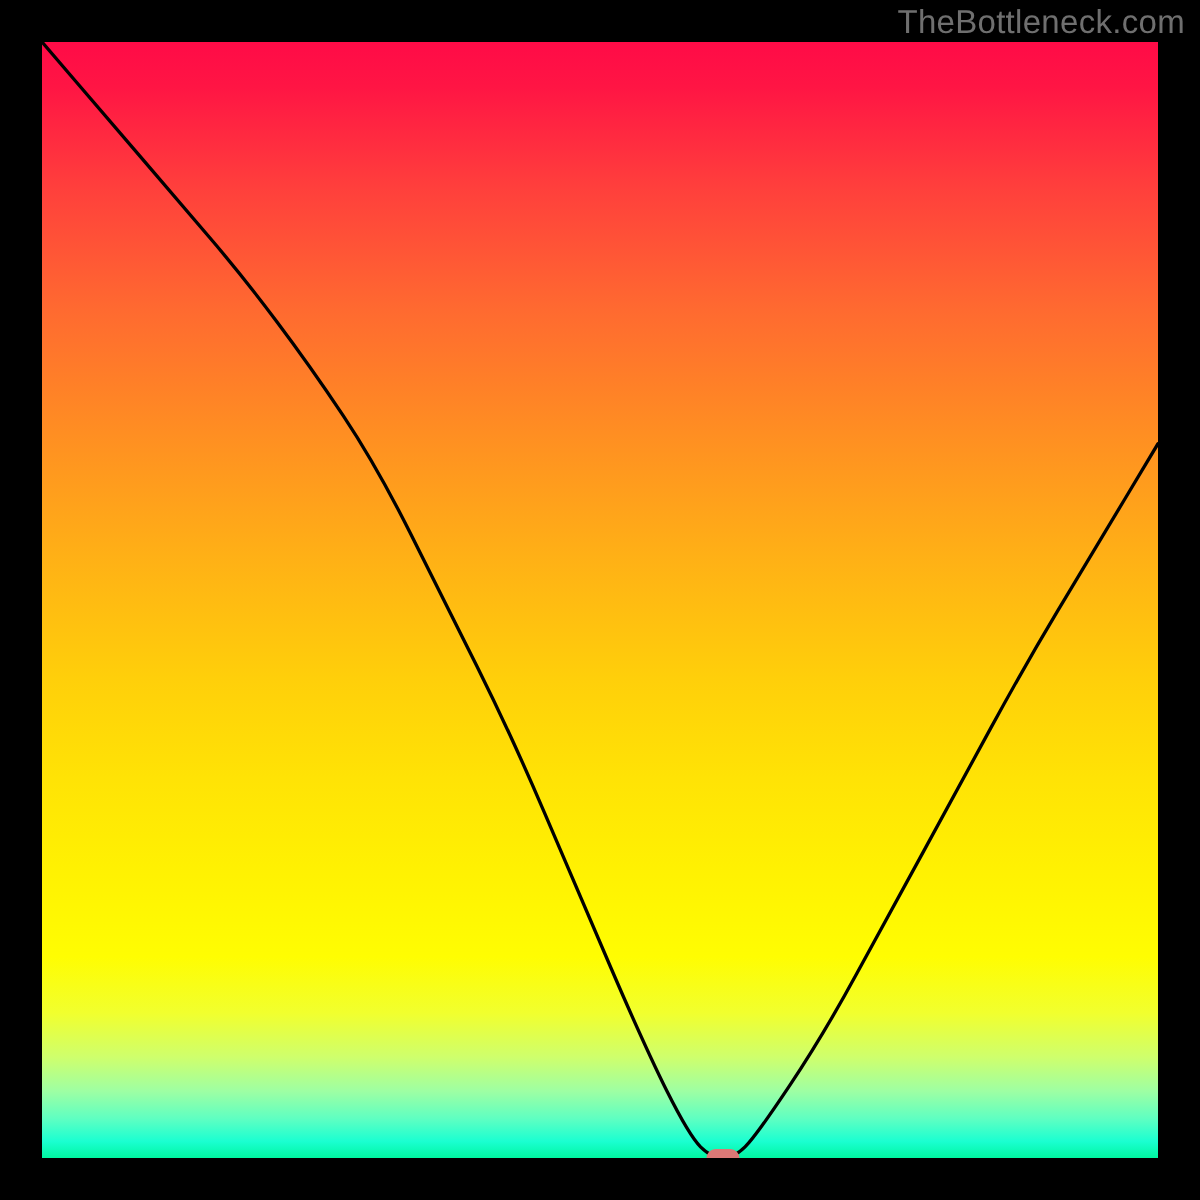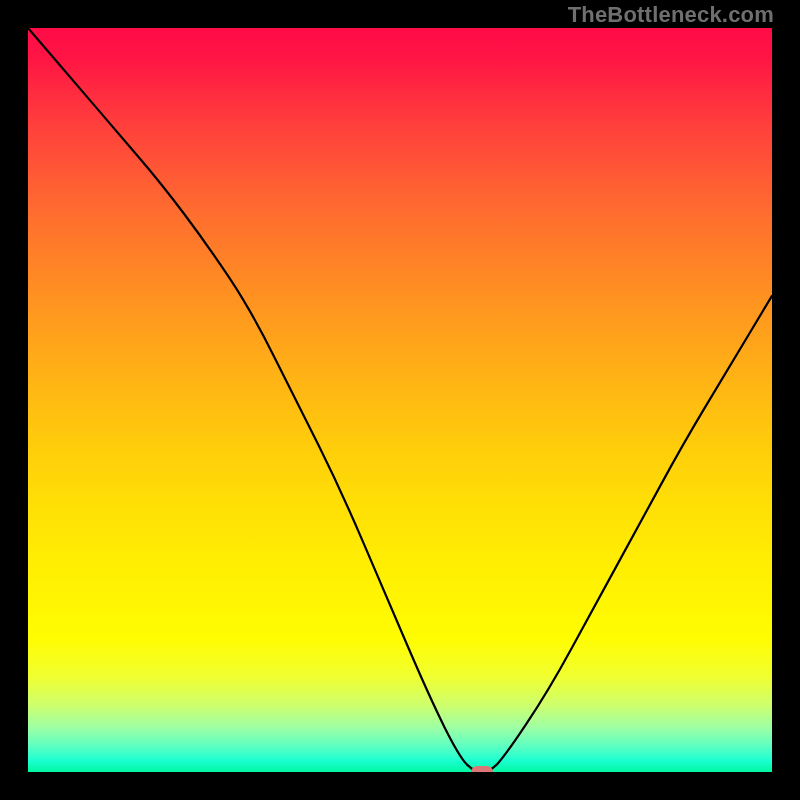--- a/index.html
+++ b/index.html
@@ -13,24 +13,24 @@
   }
   .frame {
     position: relative;
     width: 800px;
     height: 800px;
     background: #000;
   }
   .watermark {
     position: absolute;
     top: 2px;
-    right: 26px;
+    right: 10px;
     color: #6f6f6f;
     font-size: 22px;
-    font-weight: 700;
+    font-weight: 400;
     letter-spacing: 0.2px;
     z-index: 30;
   }
   .plot {
     position: absolute;
     left: 28px;
     top: 28px;
     width: 744px;
     height: 744px;
     overflow: hidden;

